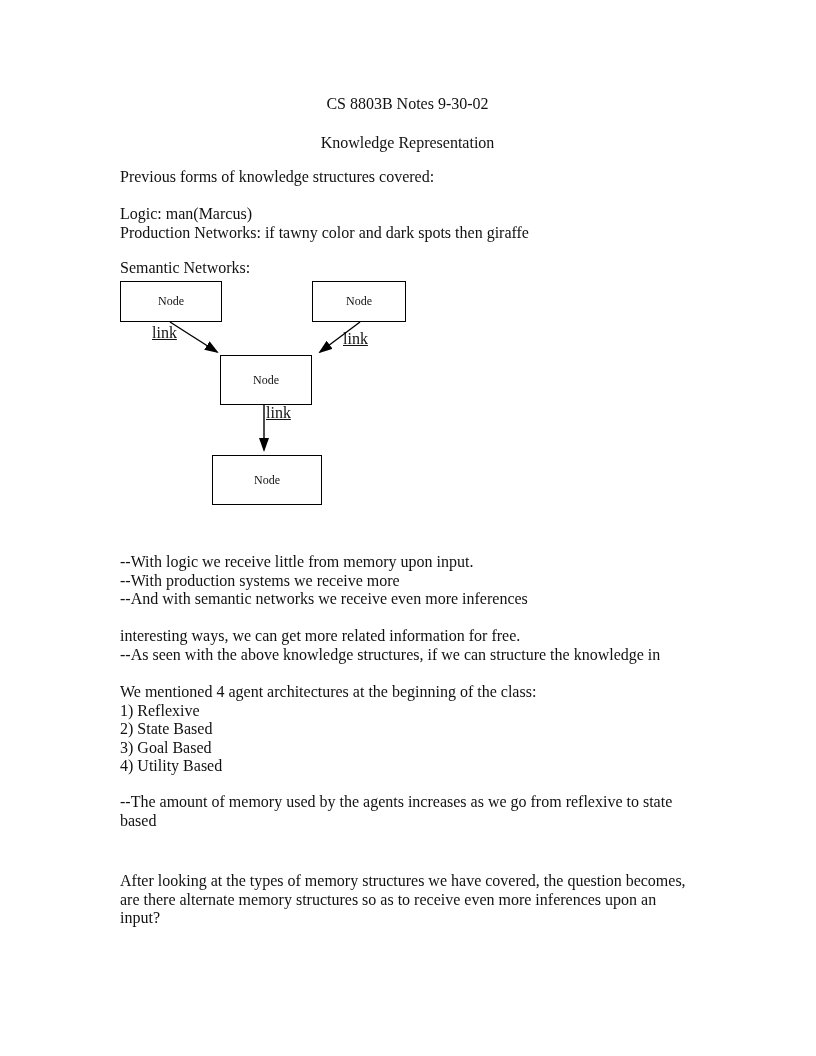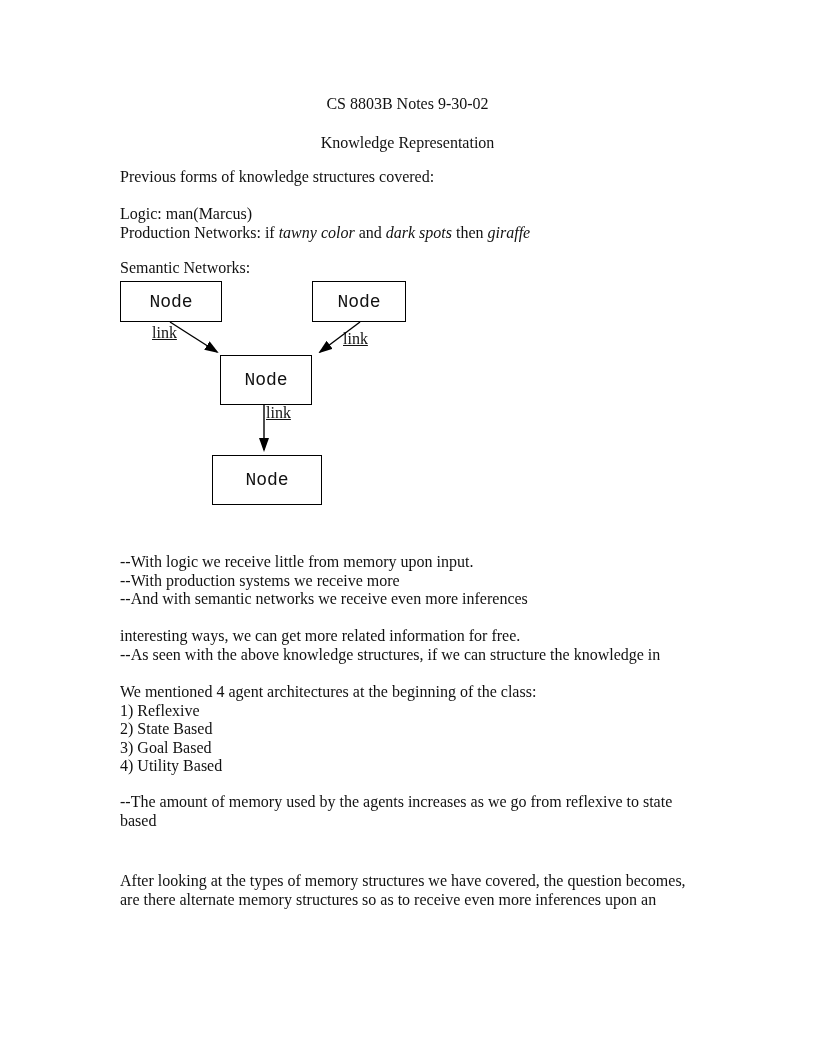--- a/index.html
+++ b/index.html
@@ -9,29 +9,28 @@
     margin:0 auto;
     background:#ffffff;
     font-family:"Liberation Serif","DejaVu Serif",serif;
     font-size:16px;
     color:#111111;
     overflow:hidden;
   }
   .abs{position:absolute;line-height:18.6px;}
   .centered{left:0;width:815px;text-align:center;}
   .lefted{left:120px;width:586px;text-align:left;}
-  .ital{font-style:italic;}
+  .ital{}
   
   .nodebox{
     position:absolute;
     border:1px solid #000000;
     background:#ffffff;
     display:flex;align-items:center;justify-content:center;
-    font-size:18px;
-    font-family:Liberation Mono, monospace;
+    font-size:12px;
   }
   .node1{left:120px;top:281px;width:100px;height:39px;}
   .node2{left:312px;top:281px;width:92px;height:39px;}
   .node3{left:220px;top:355px;width:90px;height:48px;}
   .node4{left:212px;top:455px;width:108px;height:48px;}
   .linklabel{
     position:absolute;
     font-size:16px;line-height:18.6px;
     text-decoration:underline;
   }
@@ -105,15 +104,16 @@
   </div>
 
   <div class="abs lefted" style="top:793px">
     <div>--The amount of memory used by the agents increases as we go from reflexive to state</div>
     <div>based</div>
   </div>
 
   <div class="abs lefted" style="top:872px">
     <div>After looking at the types of memory structures we have covered, the question becomes,</div>
     <div>are there alternate memory structures so as to receive even more inferences upon an</div>
+    <div>input?</div>
   </div>
 
 </div>
 
 </body></html>

